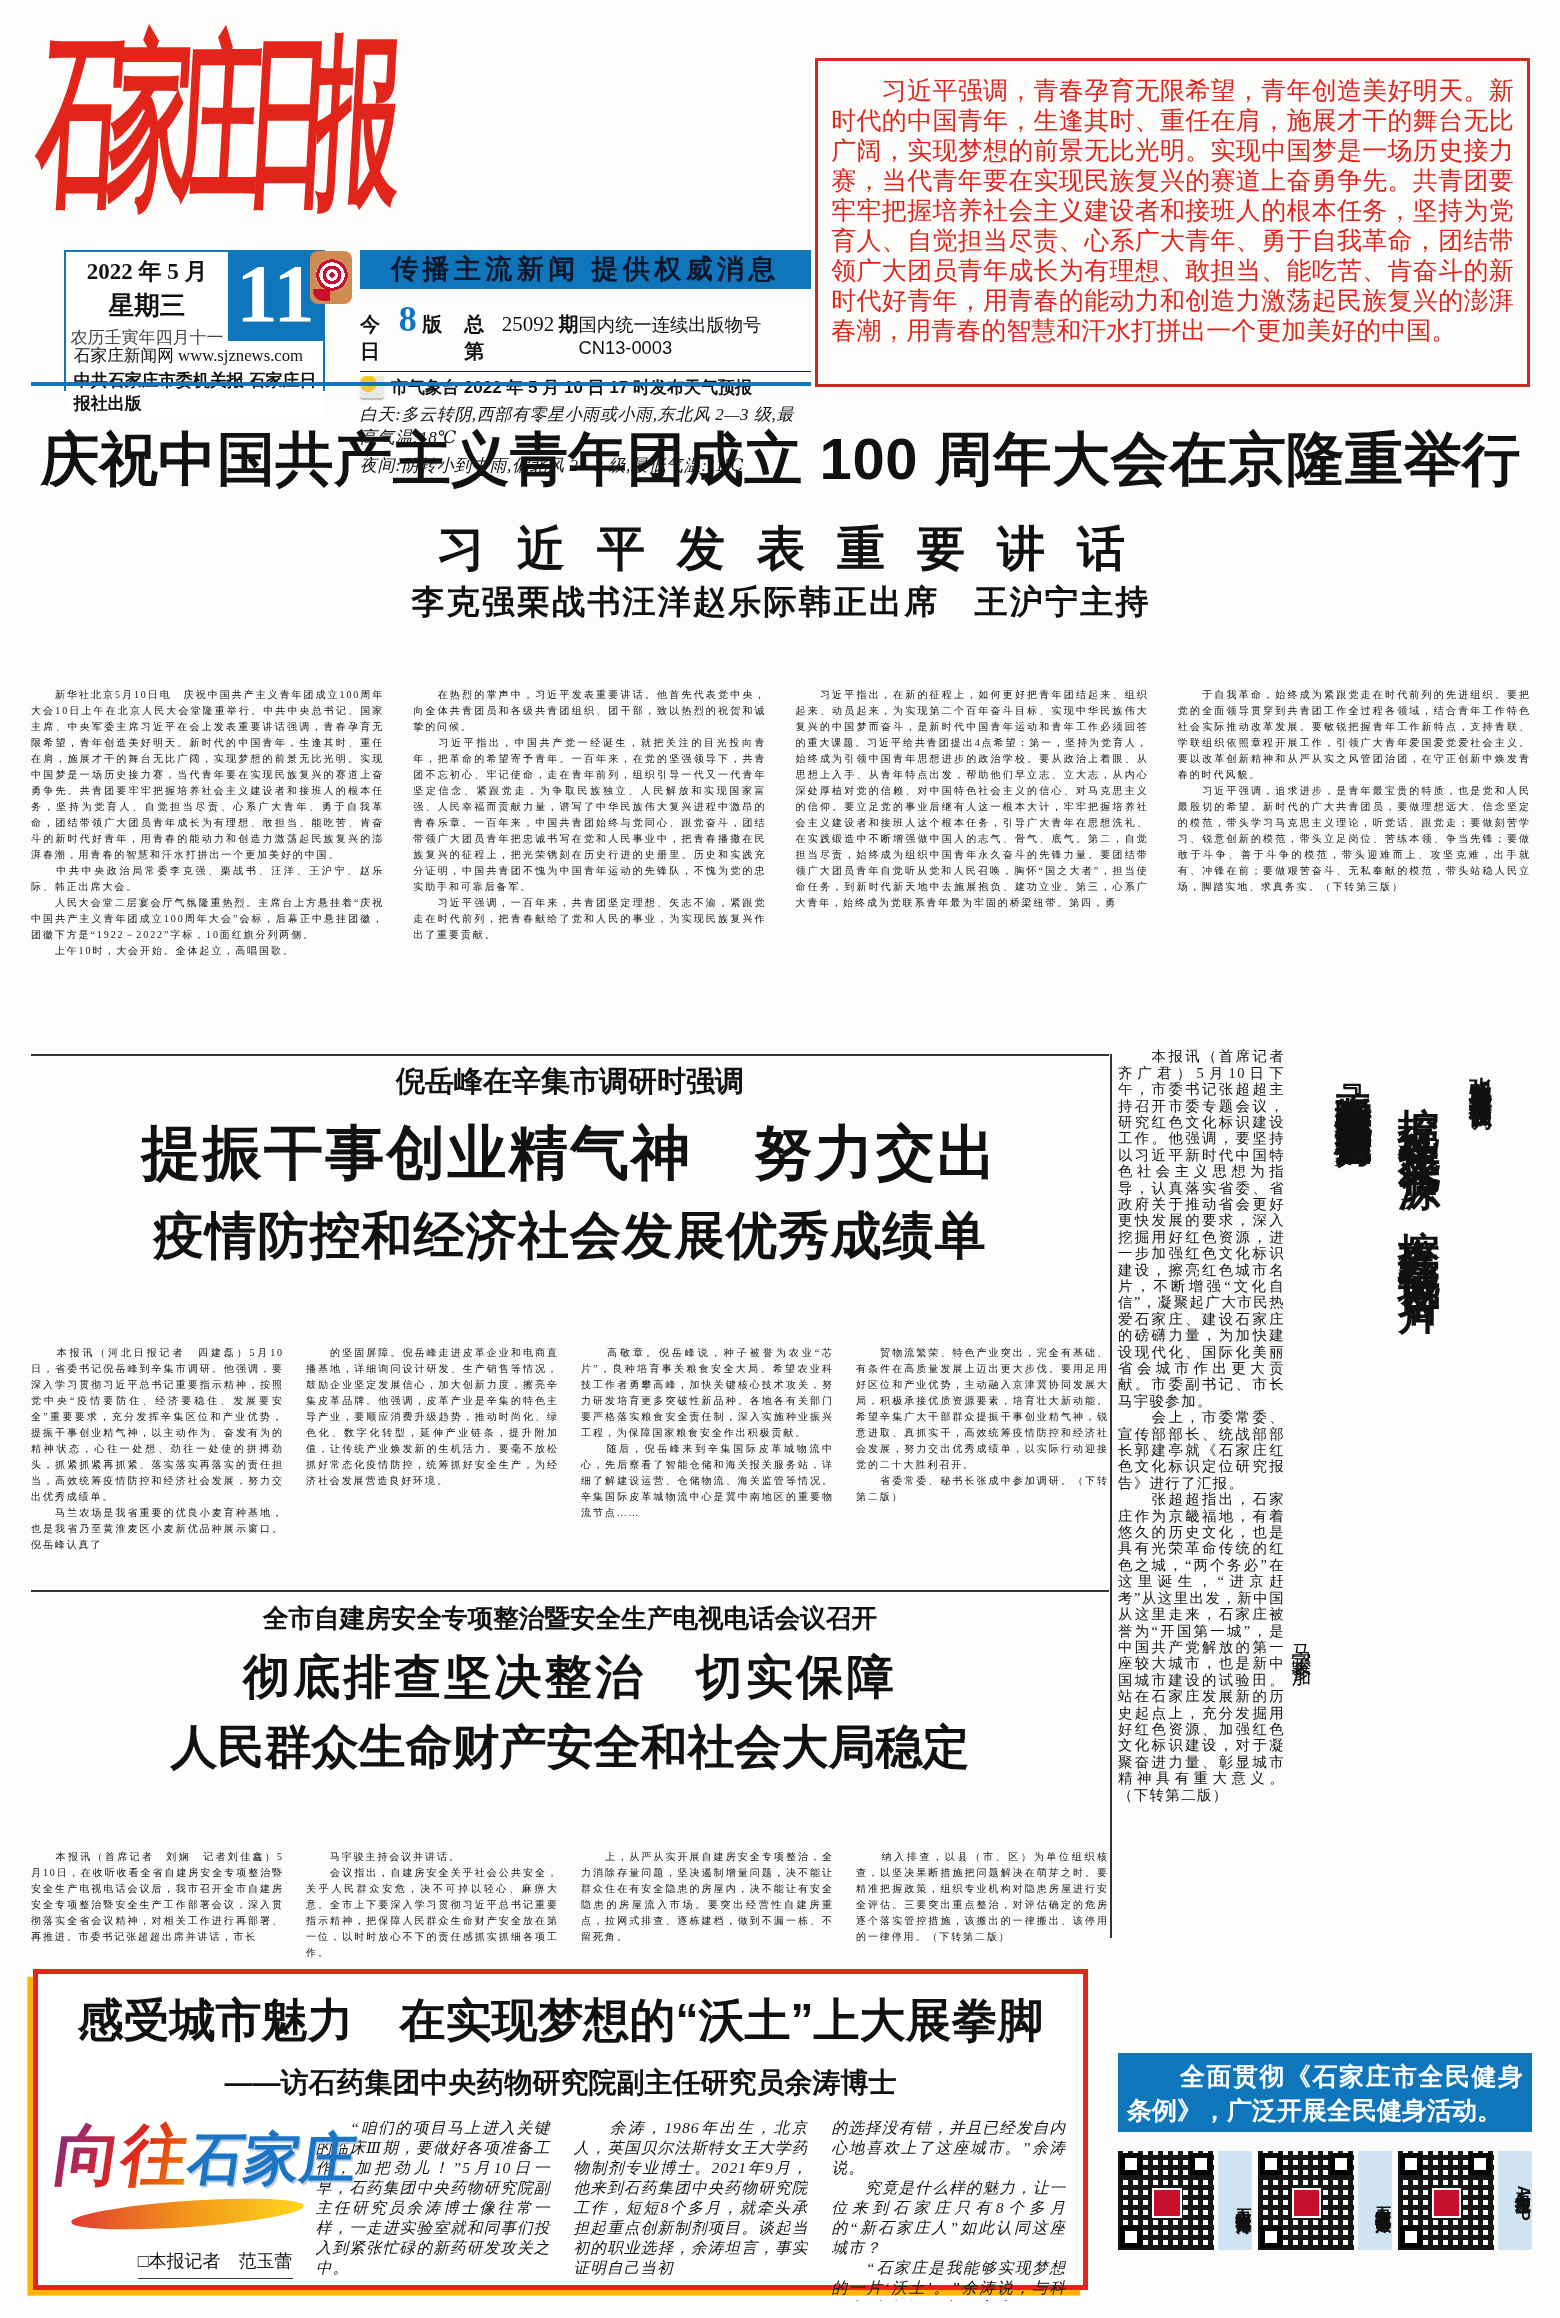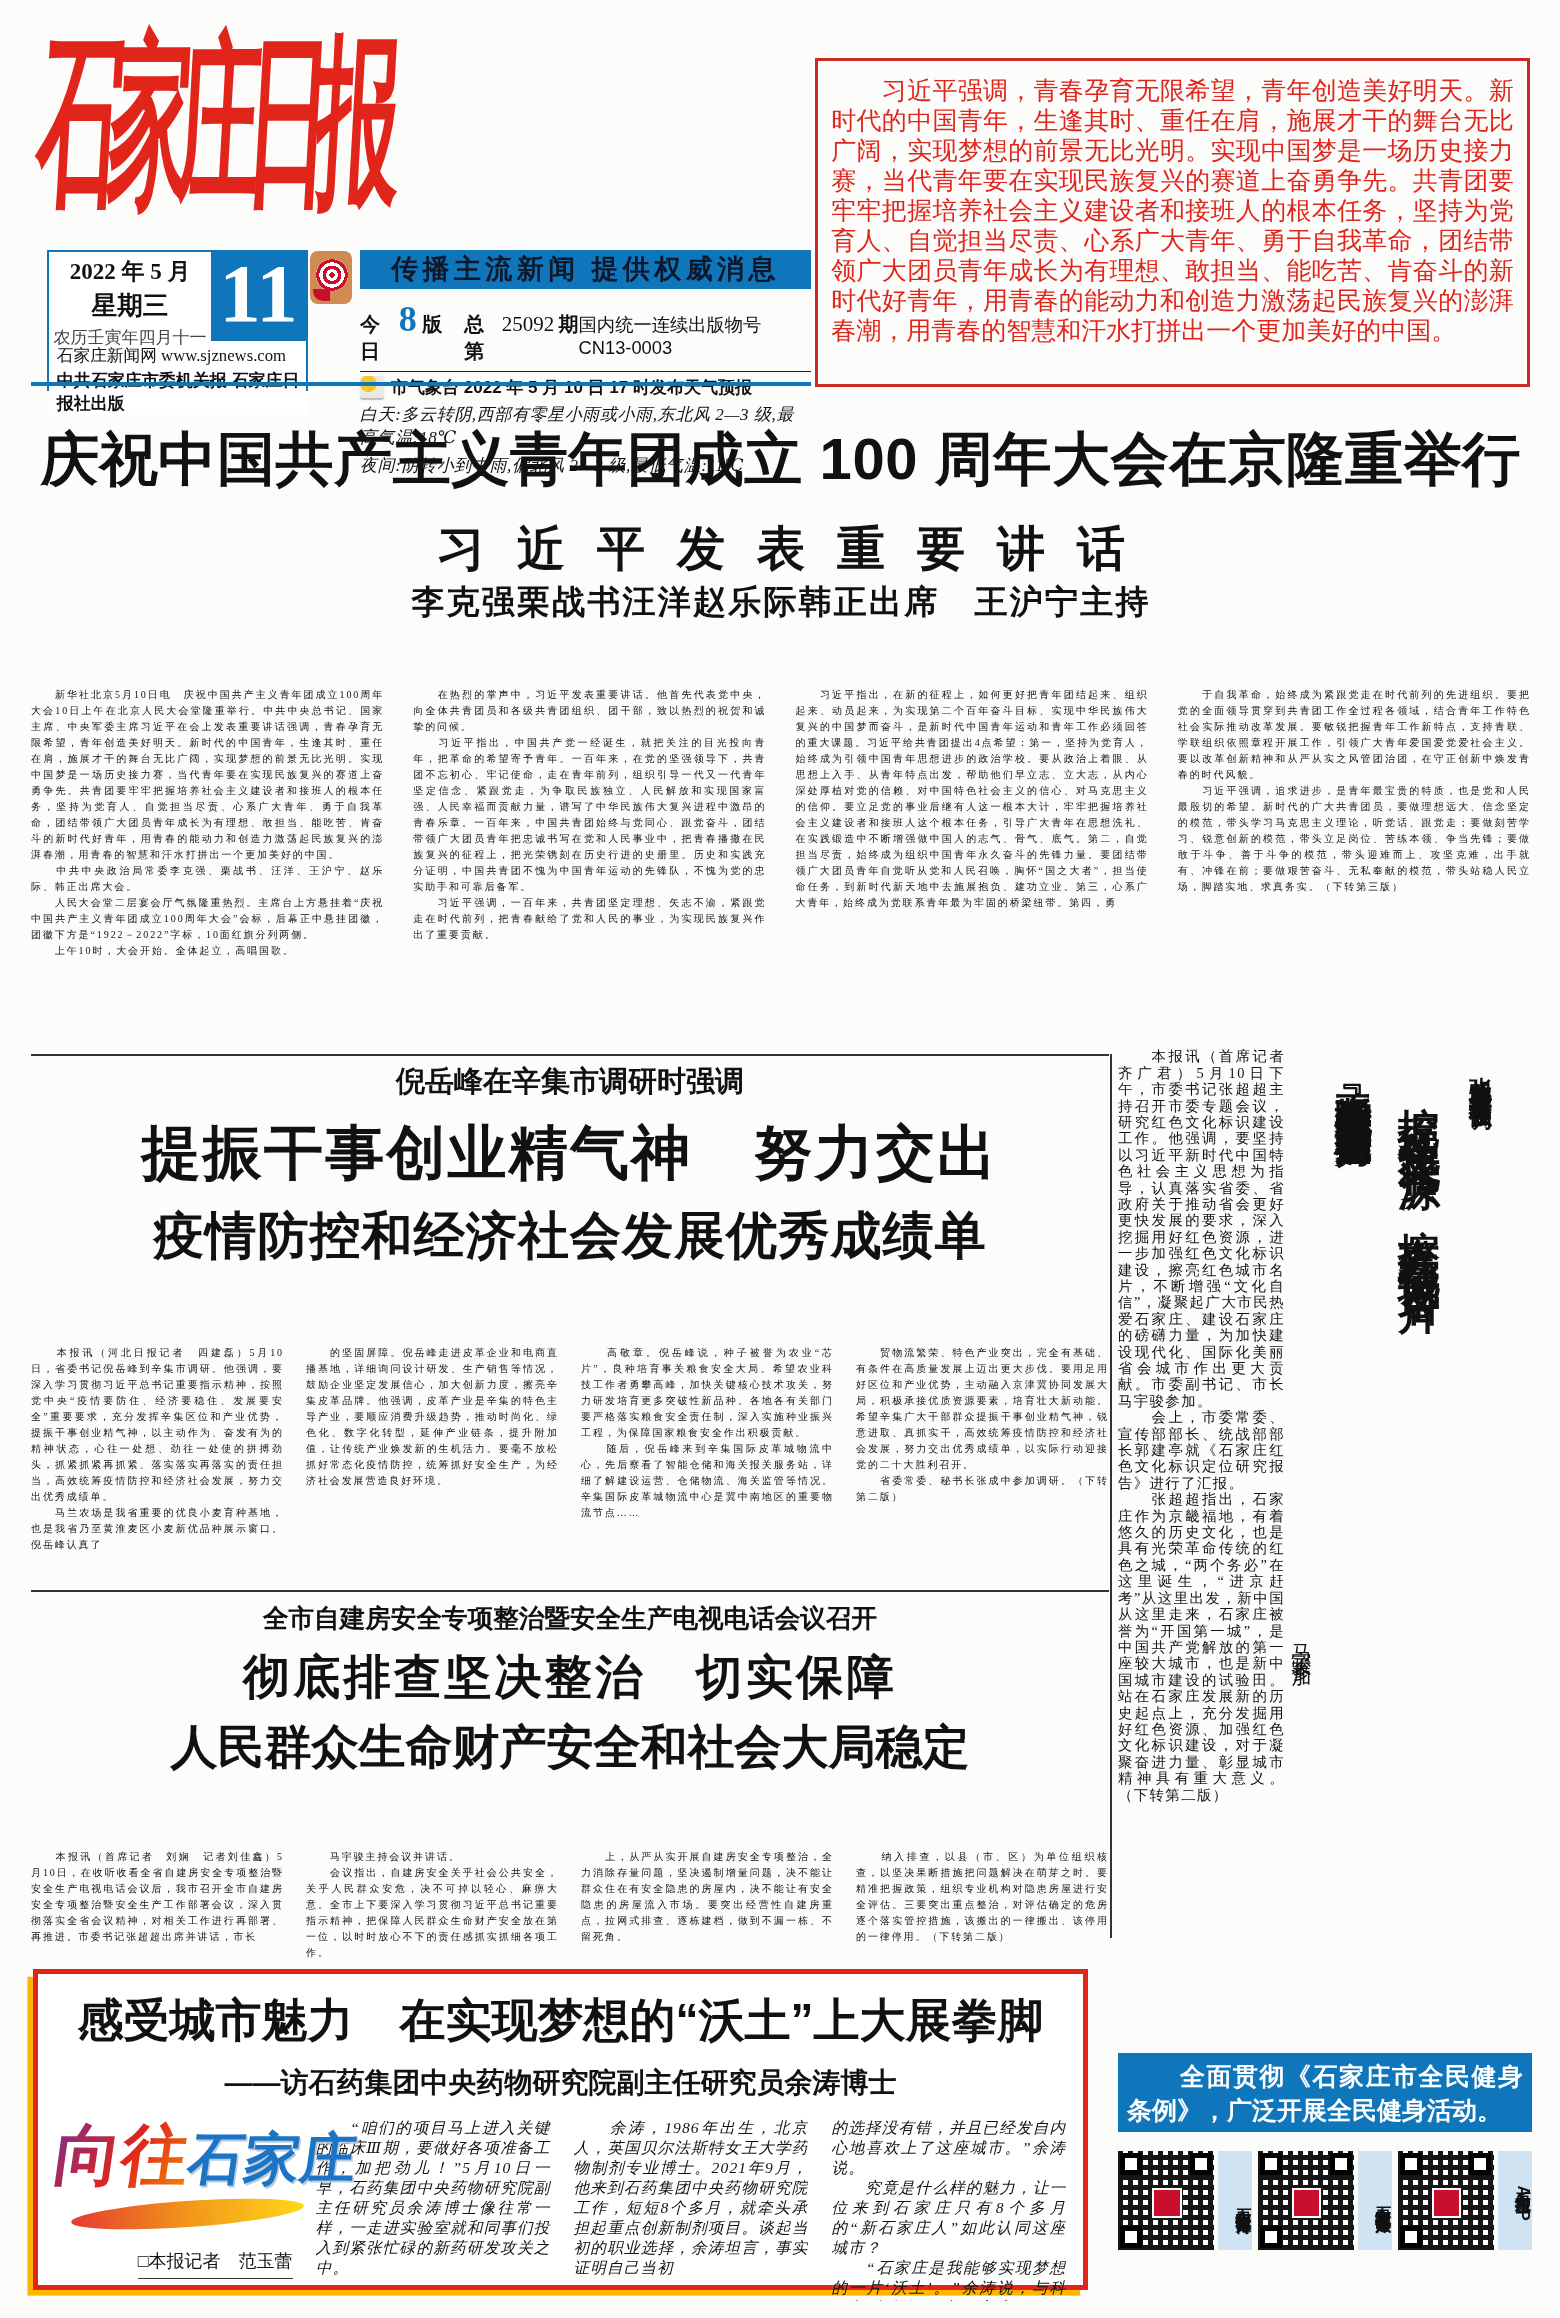--- a/index.html
+++ b/index.html
@@ -2,21 +2,21 @@
 <html style="font-size:9px"><head>
 <meta charset="utf-8">
 <style>
   html,body{margin:0;padding:0;background:#e8e8e4;}
   .page{position:relative;width:1561px;height:2319px;background:#fcfcfa;margin:0 auto;
         font-family:"Liberation Serif","DejaVu Serif",serif;color:#111;overflow:hidden;}
   
   .masthead{position:absolute;left:44px;top:10px;width:322px;height:233px;overflow:visible;
             color:#e1251b;font-weight:bold;font-size:84px;letter-spacing:-14.4px;white-space:nowrap;
             transform:scaleY(2.2) skewX(-7deg);transform-origin:10px 10px;font-family:"DejaVu Serif",serif;}
-  .datebox{position:absolute;left:47px;top:250px;width:257px;height:137px;border:2.8px solid #0f76bc;background:#fff;}
+  .datebox{position:absolute;left:64px;top:250px;width:257px;height:137px;border:2.8px solid #0f76bc;background:#fff;}
   .datebox-top{display:flex;height:89px;}
   .date-panel{width:162px;background:#fff;text-align:center;padding-top:4.4px;}
   .date-line1{font-size:23px;font-weight:bold;}
   .date-line2{font-size:25.6px;font-weight:bold;font-family:"Liberation Sans","DejaVu Sans",sans-serif;margin-top:1.1px;}
   .date-line3{font-size:17px;color:#444;margin-top:2.2px;}
   .issue-no{flex:1;background:#0f76bc;color:#fff;font-size:83px;font-weight:bold;text-align:center;line-height:83px;font-family:"Liberation Serif",serif;}
   .datebox-bottom{padding:3.3px 5.6px 0 7.8px;background:#fff;}
   .site-line{font-size:16.7px;}
   .publisher-line{font-size:17px;font-weight:bold;font-family:"Liberation Sans","DejaVu Sans",sans-serif;margin-top:2.2px;}
   .paper-logo{position:absolute;left:310px;top:251px;width:42px;height:53px;background:#cf8b52;border-radius:7.8px;}

